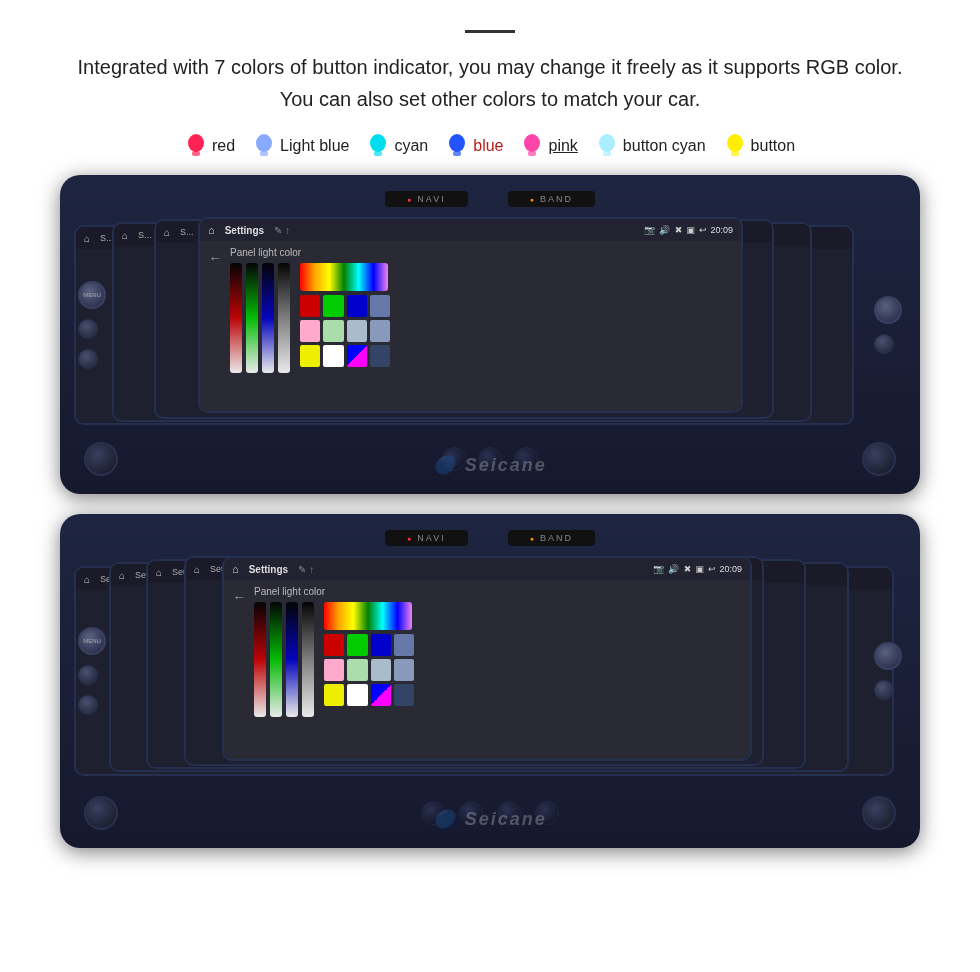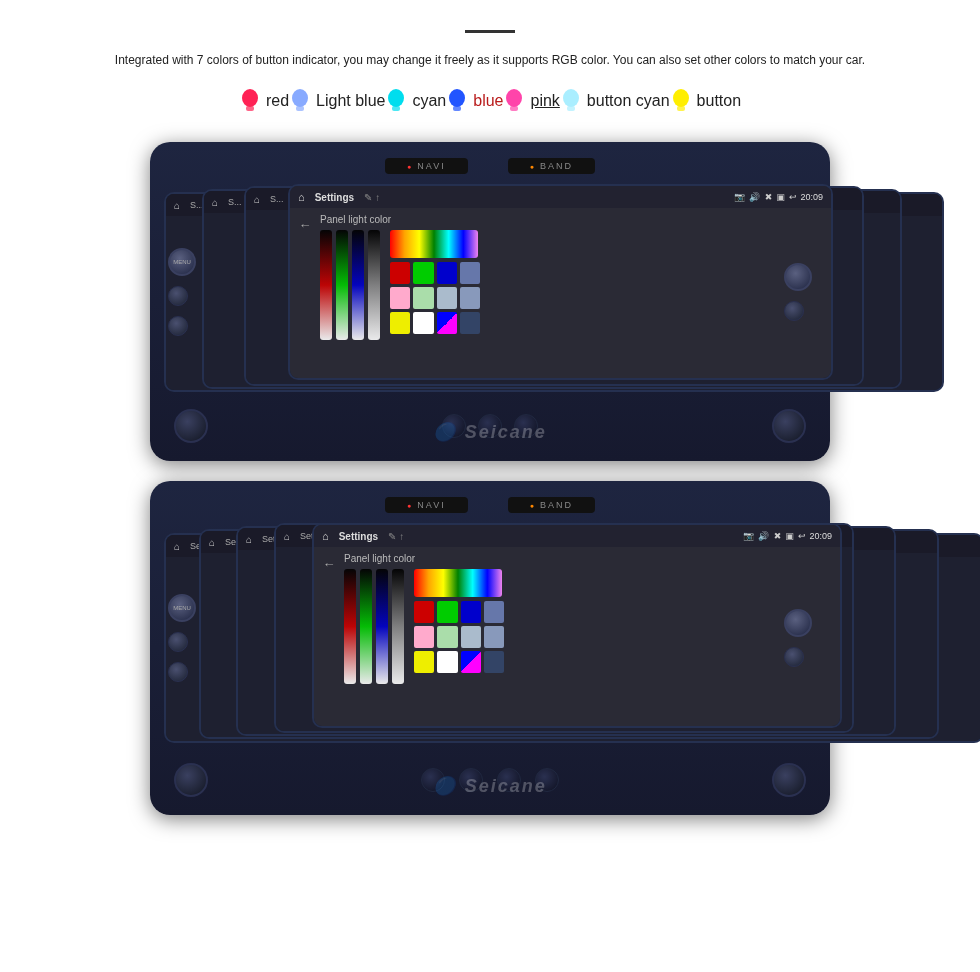--- a/index.html
+++ b/index.html
@@ -27,33 +27,34 @@
 
     .title-divider {
       width: 50px;
       height: 3px;
       background: #333;
       margin: 0 auto 18px auto;
     }
 
     .description {
       text-align: center;
-      font-size: 12px;
+      font-size: 20px;
       color: #222;
       line-height: 1.6;
       margin-bottom: 18px;
       padding: 0 20px;
     }
 
     .color-list {
       display: flex;
       justify-content: center;
       align-items: center;
+      gap: 18px;
       flex-wrap: wrap;
-      margin-bottom: 28px;
+      margin-bottom: 16px;
     }
 
     .color-item {
       display: flex;
       align-items: center;
       gap: 5px;
       font-size: 16px;
       color: #222;
     }
 
@@ -85,21 +86,21 @@
       font-weight: bold;
       letter-spacing: 2px;
       z-index: 10;
       pointer-events: none;
       white-space: nowrap;
     }
 
     
     .device-wrapper {
       position: relative;
-      width: 680px;
+      width: 860px;
       margin: 0 auto 20px auto;
     }
 
     .device-box {
       background: linear-gradient(180deg, #1e2540 0%, #16192e 100%);
       border-radius: 20px;
       padding: 16px 14px 18px 14px;
       position: relative;
       box-shadow: 0 4px 20px rgba(0,0,0,0.5);
     }

